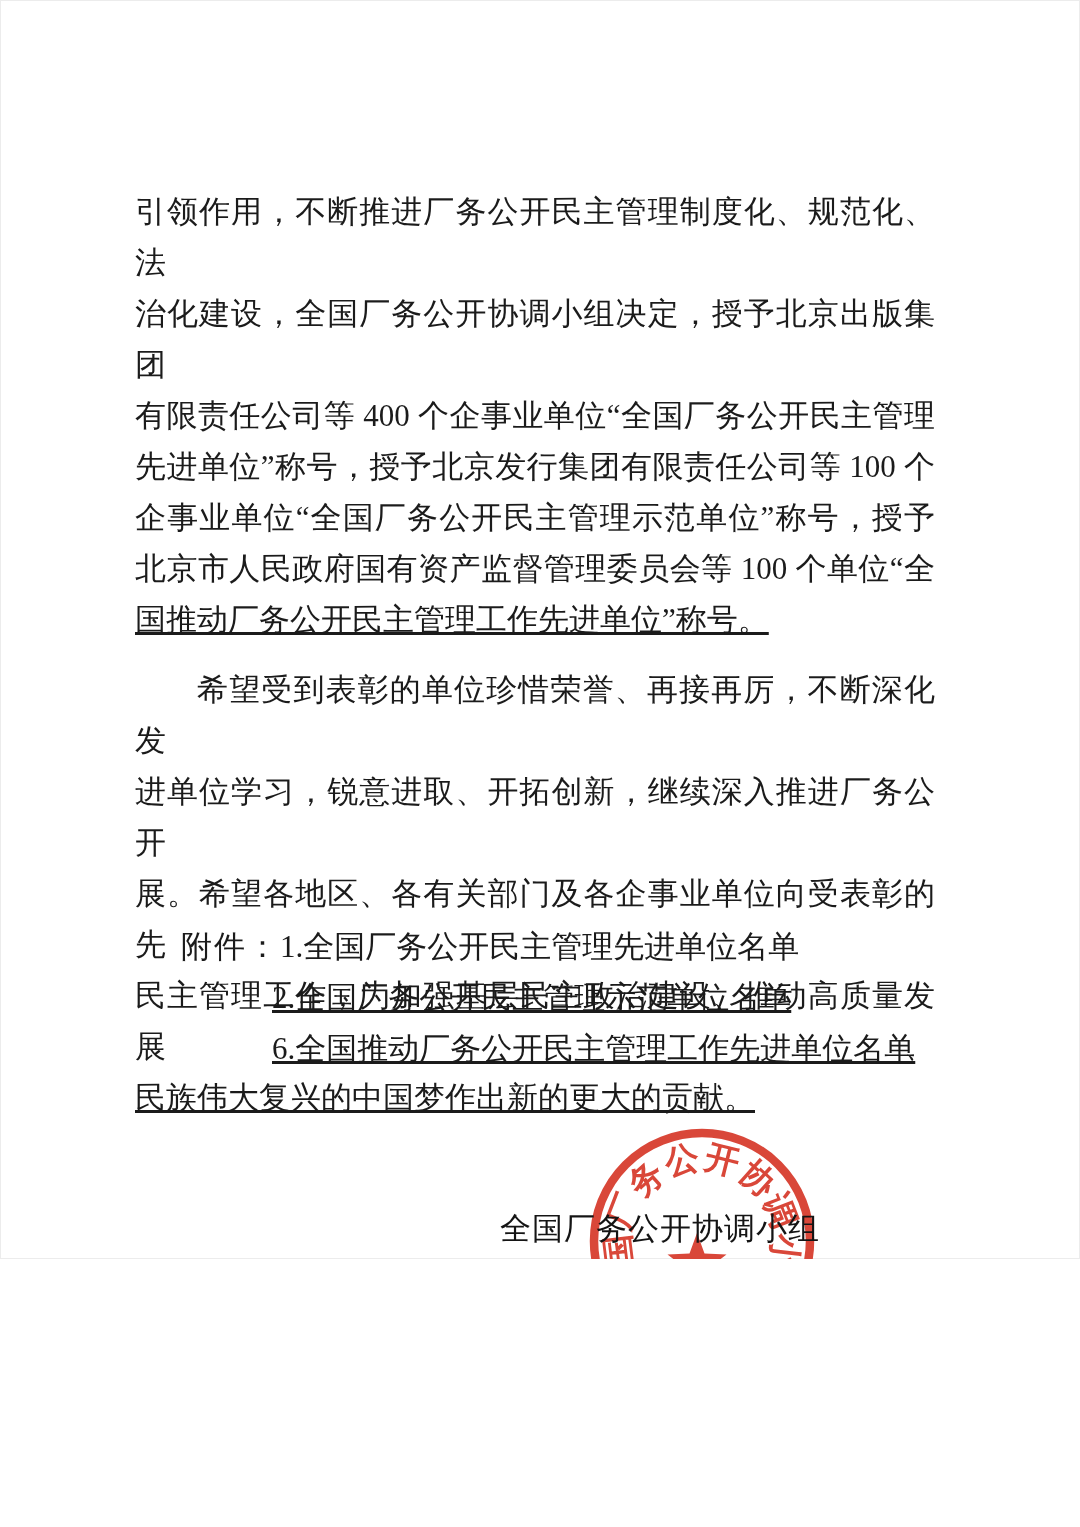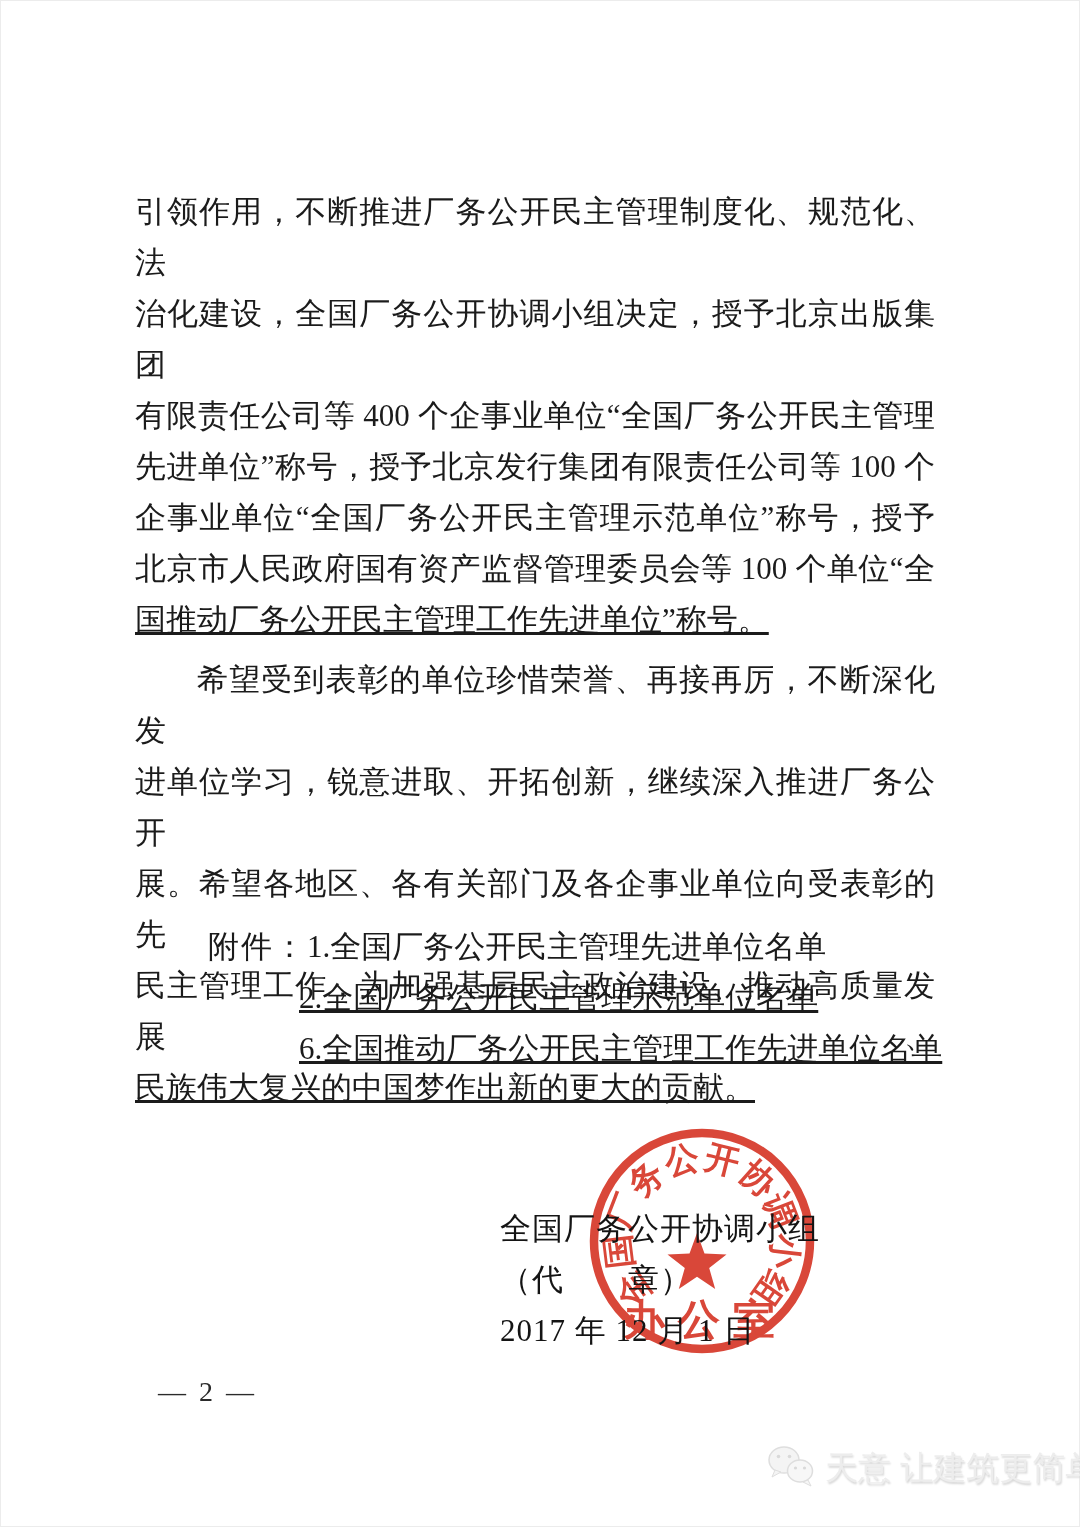--- a/index.html
+++ b/index.html
@@ -1,20 +1,20 @@
 <!DOCTYPE html>
 <html><head>
 <meta charset="utf-8">
 <style>
   * { margin: 0; padding: 0; box-sizing: border-box; }
   html, body { background: #ffffff; }
   .page {
     position: relative;
     width: 1080px;
-    height: 1527px;
+    height: 1259px;
     background: #ffffff;
     overflow: hidden;
     font-family: "Liberation Serif", "DejaVu Serif", serif;
     color: #1b1b1b;
     box-shadow: inset 0 0 0 1px #ececec;
     padding-left: 24px;
   }
   .doc-text {
     position: absolute;
     left: 135px;
@@ -28,25 +28,25 @@
     text-align: justify;
     text-align-last: justify;
     -moz-text-align-last: justify;
     white-space: normal;
   }
   .line.last {
     text-align-last: left;
     text-decoration: underline;
     -moz-text-align-last: left;
   }
-  .para2 { margin-top: 9px; }
+  .para2 { margin-top: 19px; }
   .indent { text-indent: 62px; }
   .attachments {
     position: absolute;
-    left: 208px;
+    left: 181px;
     top: 921px;
     width: 760px;
     font-size: 31px;
     line-height: 51px;
   }
   .attach-row { white-space: nowrap; }
   .attach-row.cont { padding-left: 91px; text-decoration: underline; }
   .attach-label { letter-spacing: 2px; }
   .signature-block {
     position: absolute;

